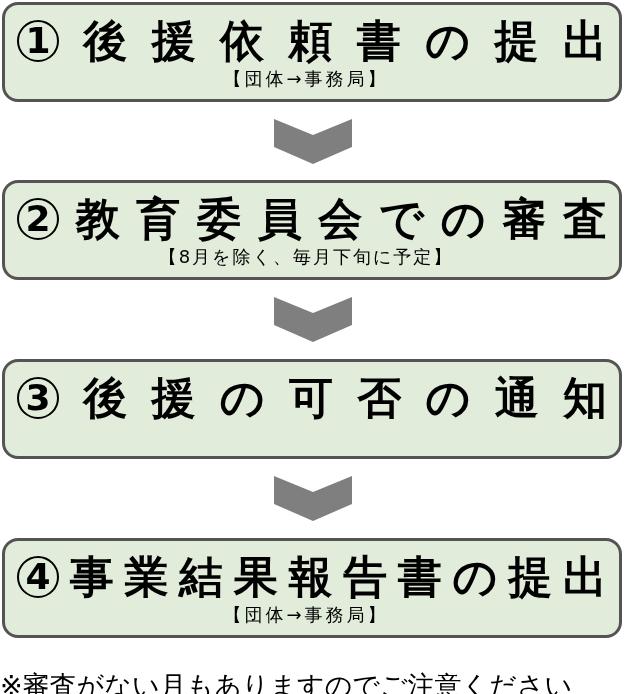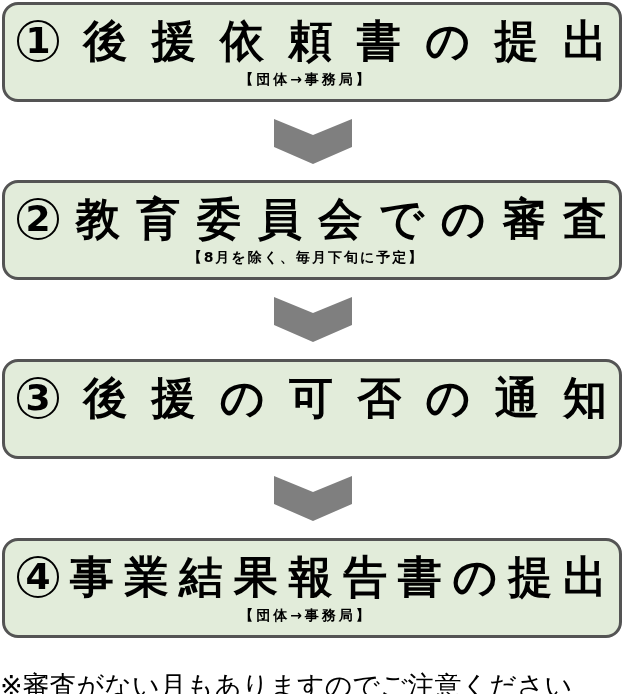--- a/index.html
+++ b/index.html
@@ -56,22 +56,22 @@
     .step-title .ch {
       flex: 0 0 auto;
       text-align: center;
     }
     .step-sub {
       position: absolute;
       left: 0;
       right: 12px;
       top: 62px;
       text-align: center;
-      font-weight: bold;
-      font-size: 14px;
+      font-weight: normal;
+      font-size: 18px;
       line-height: 24px;
       letter-spacing: 3px;
       white-space: nowrap;
     }
     .chevron {
       position: absolute;
       left: 274px;
       width: 78px;
       height: 45px;
     }

